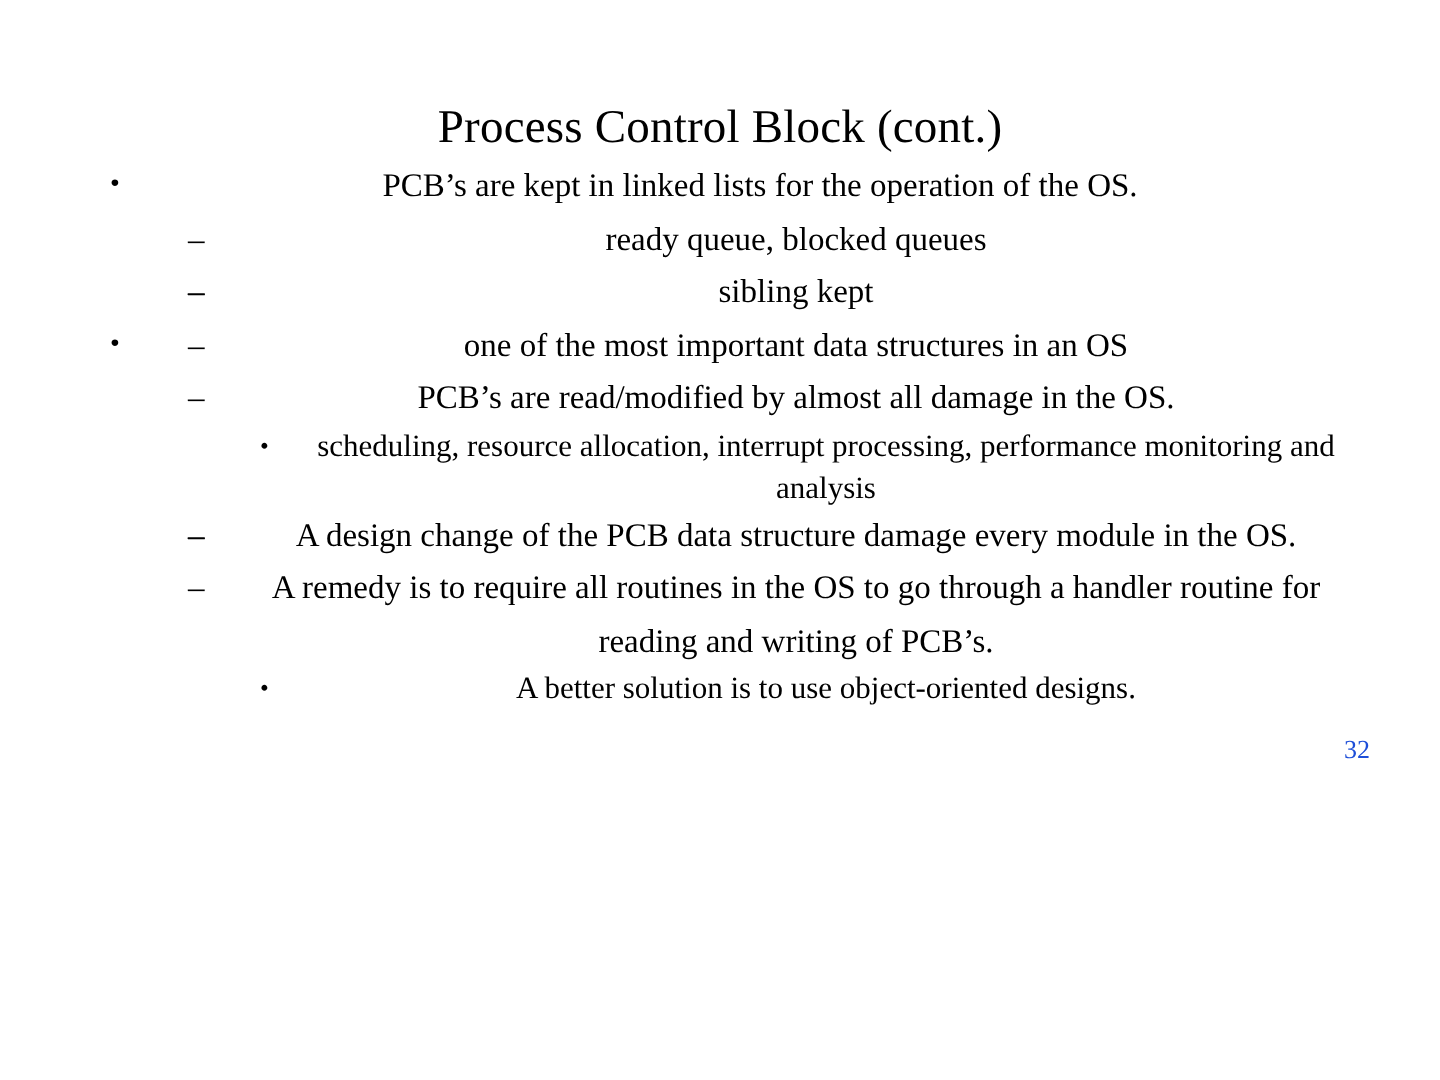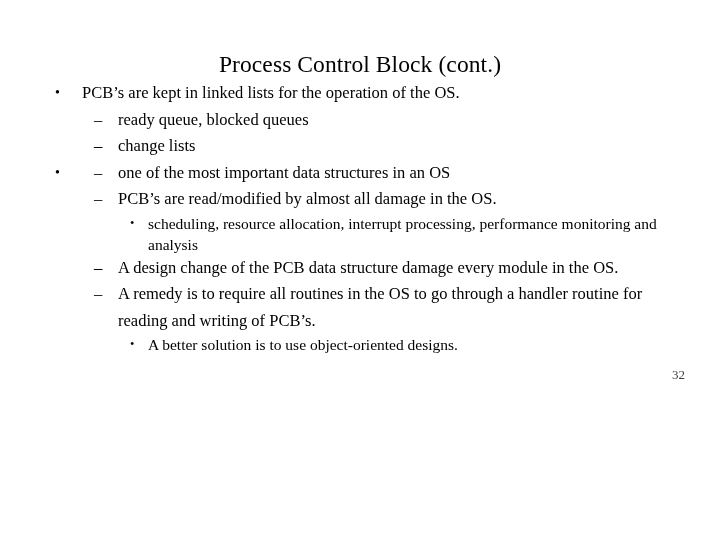--- a/index.html
+++ b/index.html
@@ -54,20 +54,21 @@
 
   .bullet .marker {
     position: absolute;
     top: 0;
     display: block;
     text-align: left;
   }
 
   .bullet .btext {
     display: block;
+    text-align: center;
   }
 
   
   .lvl1 {
     padding-left: 82px;
     padding-right: 42px;
     font-size: 16.5px;
     line-height: 26.5px;
     margin-bottom: 0;
   }
@@ -103,21 +104,21 @@
     line-height: 21px;
   }
 
   
   .page-number {
     position: absolute;
     right: 35px;
     bottom: 28px;
     font-size: 13px;
     line-height: 15px;
-    color: #404040;
+    color: #1d4ed8;
     text-align: right;
   }
 </style>
 </head>
 <body>
 
 <div class="slide">
 
   <h1 class="slide-title">Process Control Block (cont.)</h1>
 
@@ -129,21 +130,21 @@
       </div>
       <div class="bullet lvl2">
         <span class="marker">–</span>
         <span class="btext">ready queue, blocked queues</span>
       </div>
       <div class="bullet lvl2">
         <span class="marker">–</span>
       </div>
       <div class="bullet lvl2">
         <span class="marker">–</span>
-        <span class="btext">change lists</span>
+        <span class="btext">sibling kept</span>
       </div>
       <div class="bullet lvl1">
         <span class="marker">•</span>
       </div>
       <div class="bullet lvl2">
         <span class="marker">–</span>
         <span class="btext">one of the most important data structures in an OS</span>
       </div>
       <div class="bullet lvl2">
         <span class="marker">–</span>

